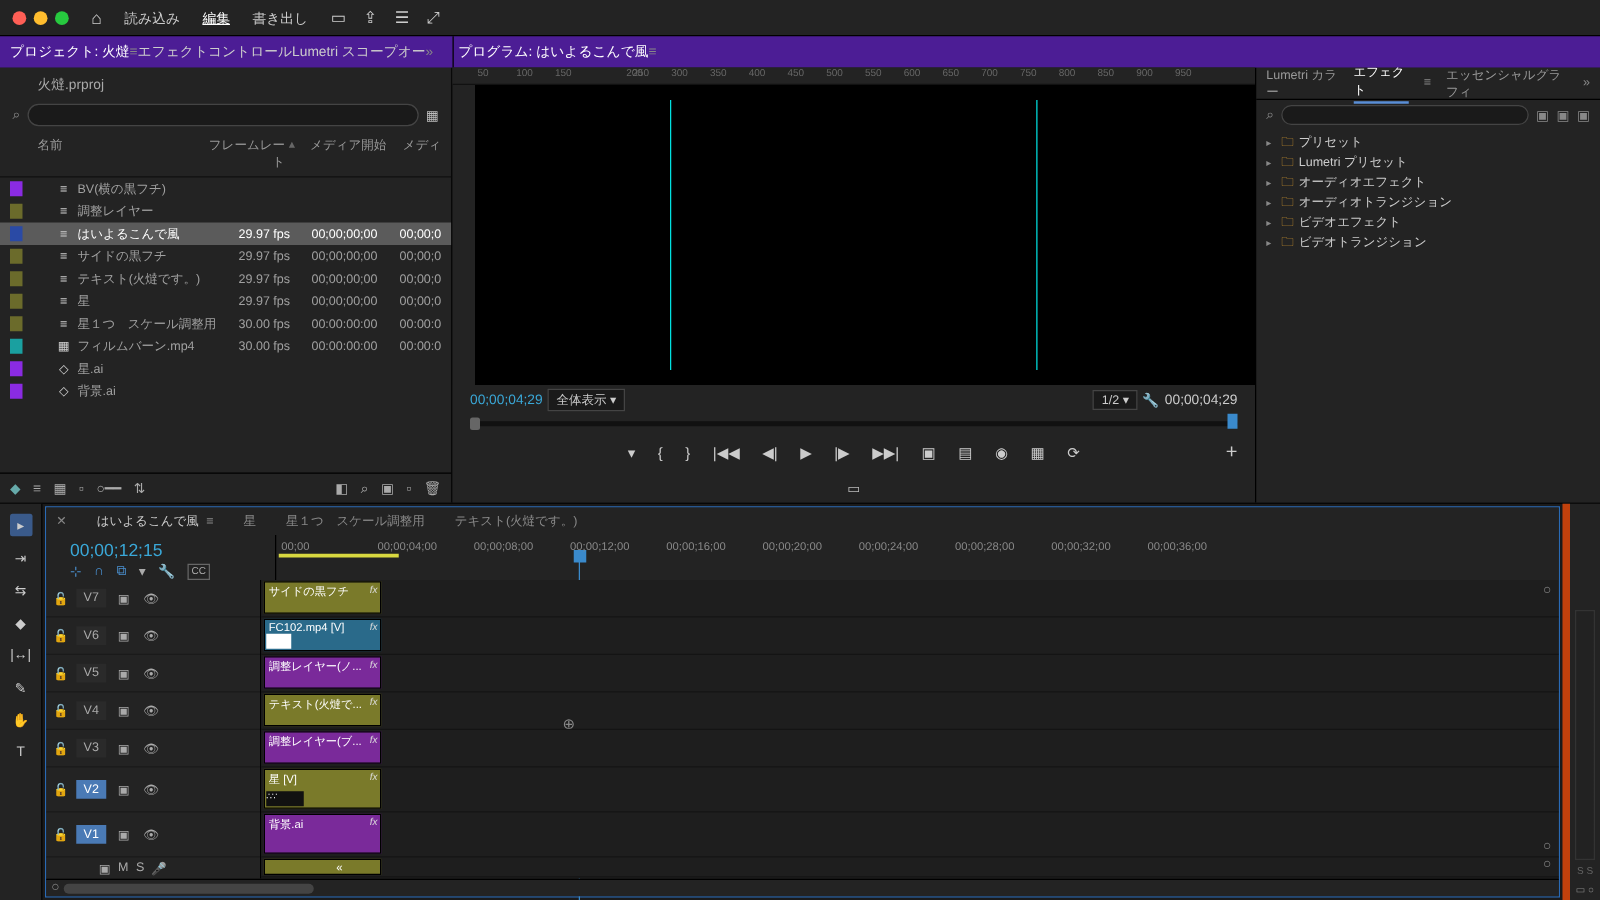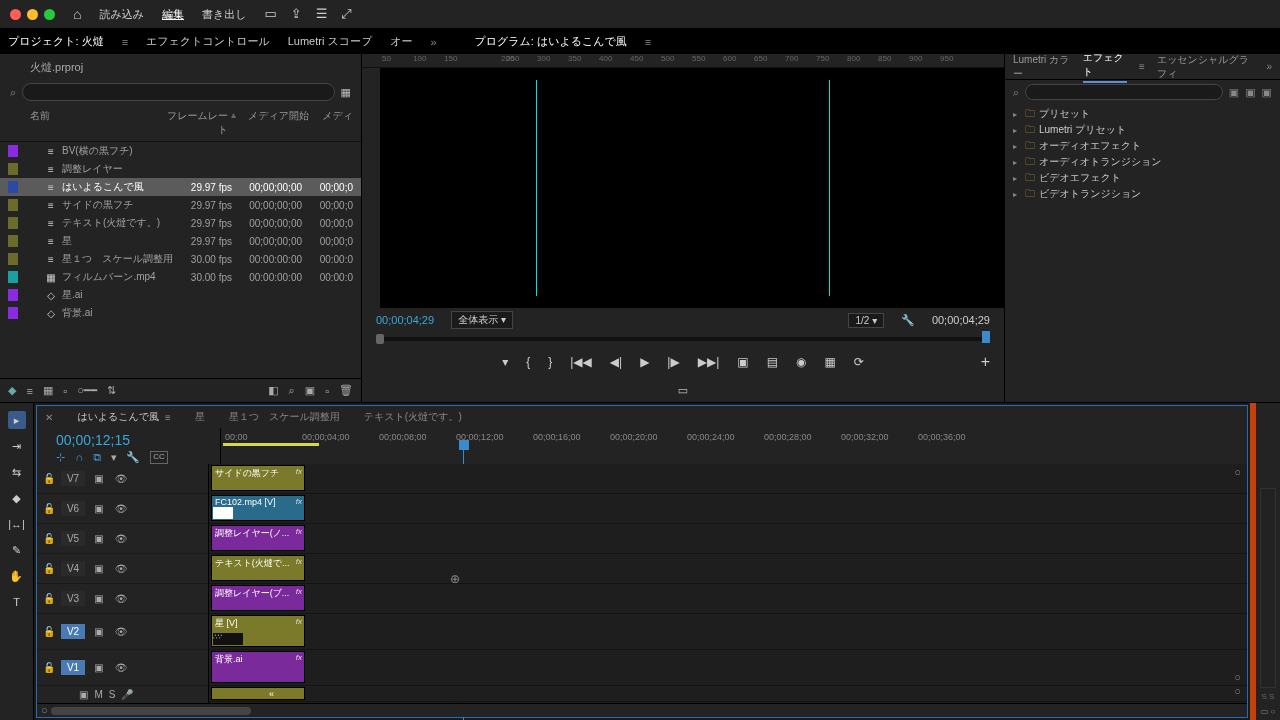--- a/index.html
+++ b/index.html
@@ -10,21 +10,21 @@
 .traffic { display: flex; gap: 6px; }
 .traffic span { width: 11px; height: 11px; border-radius: 50%; display: inline-block; }
 .tl-r { background: #ff5f56; } .tl-y { background: #ffbd2e; } .tl-g { background: #27c93f; }
 .menubar .home { color: #ccc; font-size: 14px; }
 .menubar .mi { color: #ccc; cursor: pointer; }
 .menubar .mi.active { color: #fff; text-decoration: underline; }
 .menubar .title { flex: 1; text-align: center; color: #ccc; }
 .menubar .ricons { display: flex; gap: 14px; color: #ccc; font-size: 13px; }
 
 
-.tabsrow { height: 26px; background: #000000; border-top: 1px solid #000; display: flex; align-items: center; padding: 0 8px; gap: 18px; font-size: 11px; position: relative; }
+.tabsrow { height: 26px; background: #4c1d95; border-top: 1px solid #000; display: flex; align-items: center; padding: 0 8px; gap: 0; font-size: 11px; position: relative; }
 .tabsrow .ptab { color: #ccc; white-space: nowrap; }
 .tabsrow .ptab.active { color: #fff; }
 .tabsrow .arrow { color: #888; }
 .tabsrow-sep { position: absolute; left: 362px; top: 0; bottom: 0; width: 1px; background: #000; }
 .tabsrow .progtab { margin-left: 20px; color: #ccc; }
 
 
 .maingrid { display: flex; height: 348px; }
 .leftpanel { width: 362px; background: #232323; border-right: 1px solid #000; display: flex; flex-direction: column; }
 .centerpanel { flex: 1; background: #232323; display: flex; flex-direction: column; }
@@ -53,21 +53,21 @@
 .proj-row .md { flex: 1; text-align: right; }
 .proj-foot { height: 24px; border-top: 1px solid #000; display: flex; align-items: center; padding: 0 8px; gap: 10px; color: #aaa; }
 .proj-foot .sp { flex: 1; }
 
 
 .prog-ruler { height: 14px; background: #232323; border-bottom: 1px solid #111; position: relative; font-size: 8px; color: #666; }
 .prog-ruler span { position: absolute; top: 0; }
 .prog-canvas { flex: 1; background: #000; position: relative; display: flex; align-items: center; justify-content: center; }
 .prog-canvas .safe { position: absolute; width: 294px; height: 216px; border-left: 1px solid #00e0e0; border-right: 1px solid #00e0e0; }
 .prog-canvas .ruler-v { position: absolute; left: 0; top: 0; bottom: 0; width: 18px; background: #232323; font-size: 8px; color: #666; }
-.prog-ctrlrow { height: 24px; display: flex; align-items: center; padding: 0 14px; gap: 17px; font-size: 11px; }
+.prog-ctrlrow { height: 24px; display: flex; align-items: center; padding: 0 14px; gap: 4px; font-size: 11px; }
 .prog-ctrlrow .tc { color: #3aa8d8; }
 .prog-ctrlrow .dd { background: #1a1a1a; border: 1px solid #444; padding: 1px 6px; color: #ccc; font-size: 10px; }
 .prog-ctrlrow .sp { flex: 1; }
 .prog-ctrlrow .tc2 { color: #ccc; }
 .prog-slider { height: 14px; padding: 0 14px; position: relative; }
 .prog-slider .track { height: 4px; background: #111; border-radius: 2px; margin-top: 5px; position: relative; }
 .prog-slider .knob-l { position: absolute; left: 0; top: -3px; width: 8px; height: 10px; background: #666; border-radius: 2px; }
 .prog-slider .knob-r { position: absolute; right: 0; top: -6px; width: 8px; height: 12px; background: #3a8acc; }
 .prog-btns { height: 32px; display: flex; align-items: center; justify-content: center; gap: 18px; color: #ccc; font-size: 12px; position: relative; }
 .prog-btns .plus { position: absolute; right: 14px; color: #ccc; font-size: 16px; }

